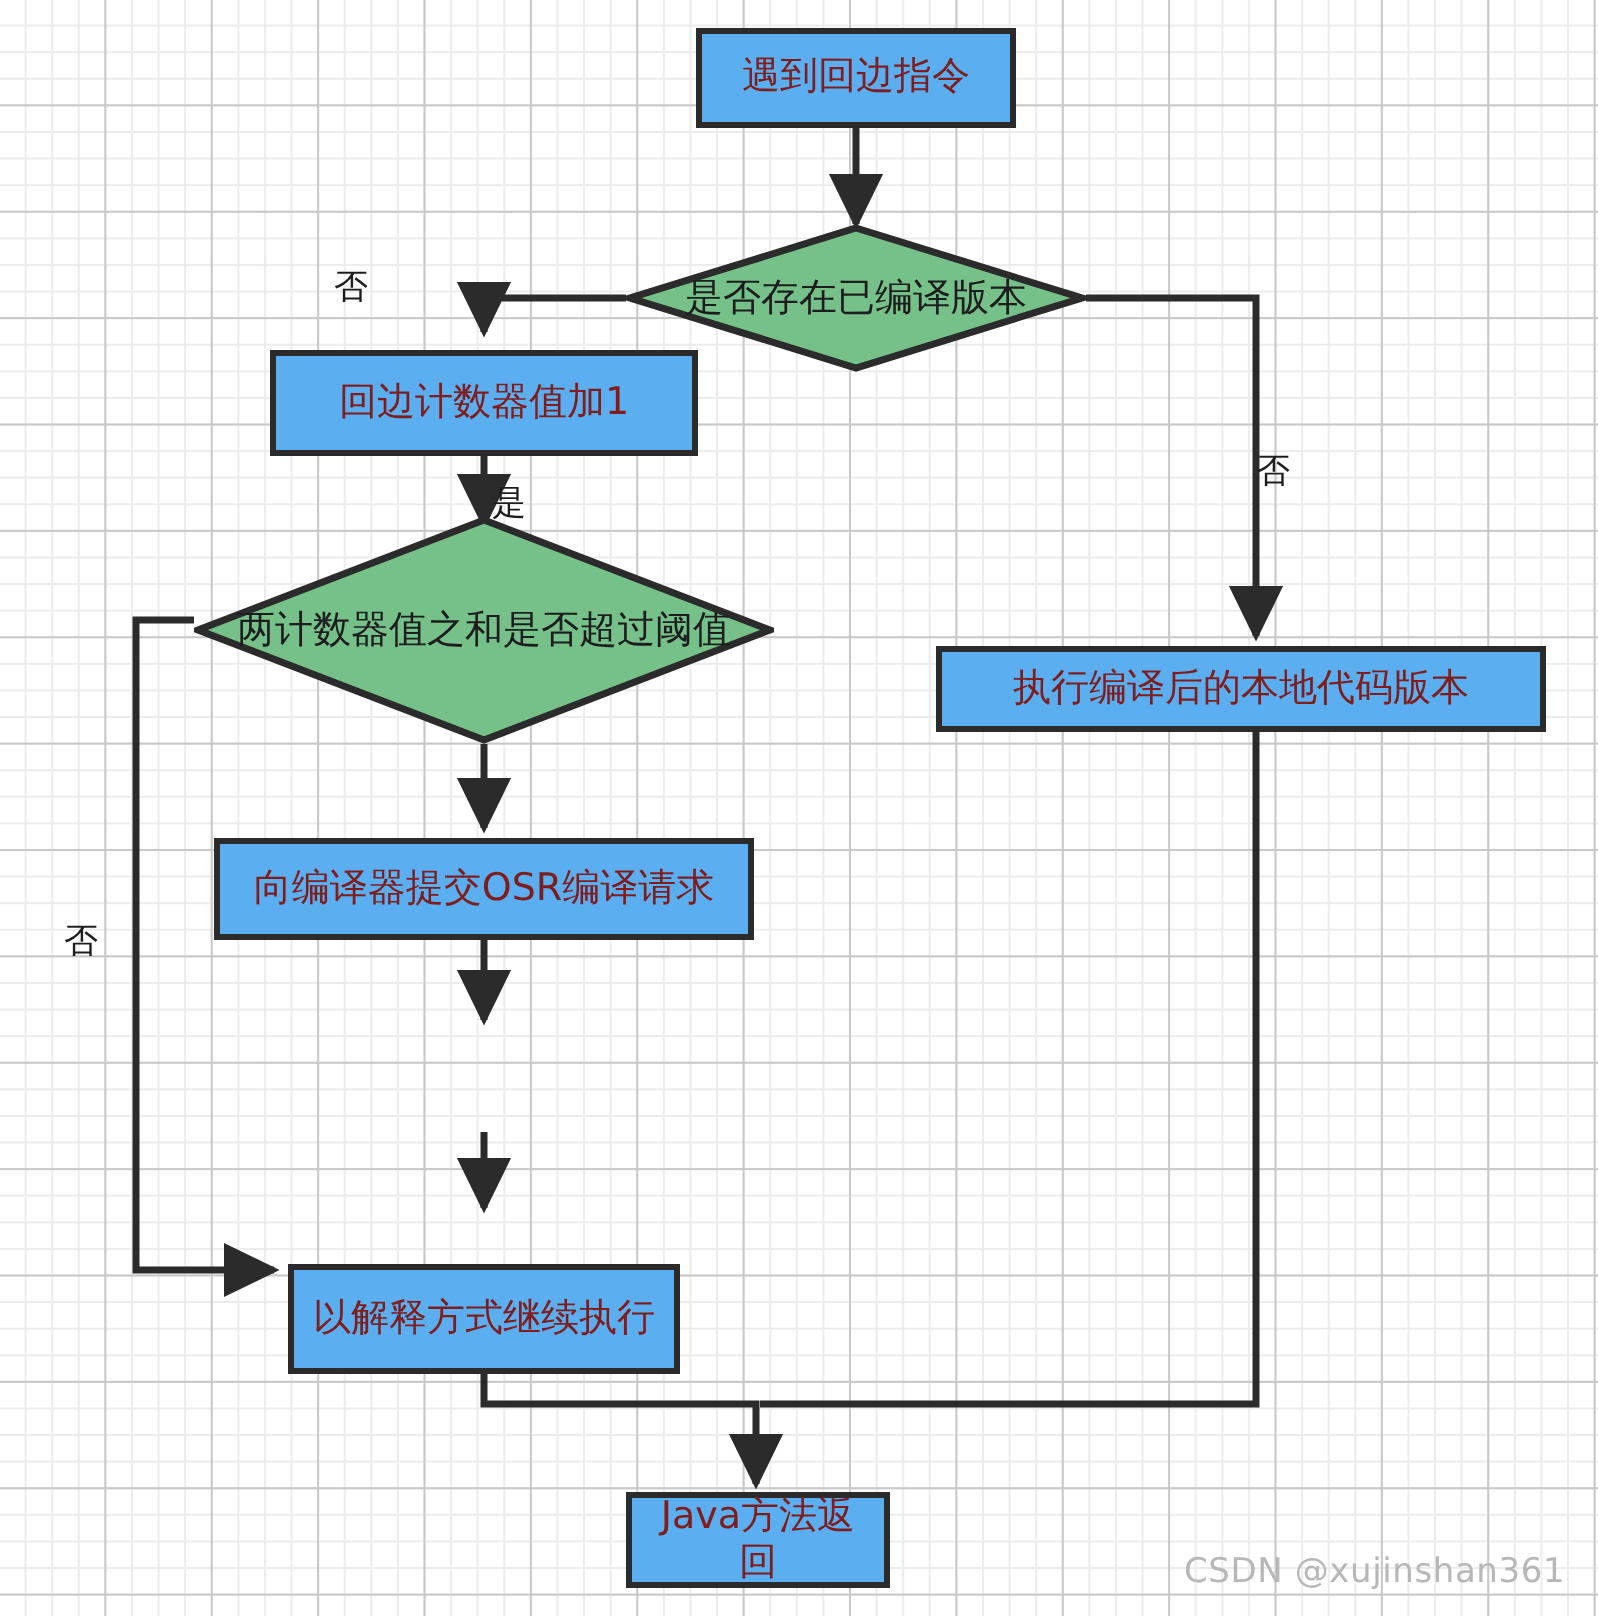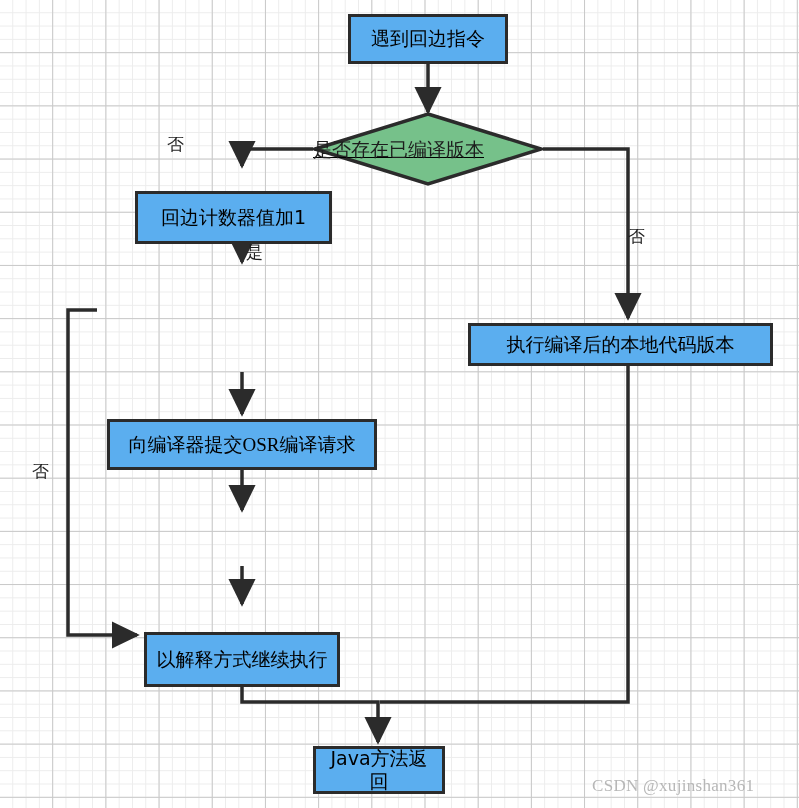--- a/index.html
+++ b/index.html
@@ -33,38 +33,38 @@
     height: 808px;
     pointer-events: none;
   }
   .node {
     position: absolute;
     box-sizing: border-box;
     display: flex;
     align-items: center;
     justify-content: center;
     text-align: center;
-    color: #000000;
+    color: #7f1d1d;
     font-size: 19px;
     line-height: 1.22;
   }
   .proc {
     background: #5BAEEF;
     border: 3px solid #2b2b2b;
   }
   .proc .label {
     padding: 0 6px;
     width: 100%;
     word-break: break-all;
   }
   .diamond-wrap {
     position: absolute;
     display: flex;
     align-items: center;
-    text-decoration: underline;
+    justify-content: center;
   }
   .diamond-wrap svg {
     position: absolute;
     left: 0; top: 0;
   }
   .diamond-wrap .label {
     position: relative;
     z-index: 2;
     font-size: 19px;
     color: #1d1d1d;
@@ -77,21 +77,20 @@
     color: #1d1d1d;
     line-height: 1;
     white-space: nowrap;
   }
   .watermark {
     position: absolute;
     font-size: 17px;
     color: #b7b7b7;
     white-space: nowrap;
     letter-spacing: 0.3px;
-    font-family: Liberation Serif, serif;
   }
 </style>
 </head>
 <body>
 
 <div id="canvas">
 
   <svg id="edges" viewBox="0 0 799 808" xmlns="http://www.w3.org/2000/svg">
     <defs>
       <marker id="arrow" markerWidth="9" markerHeight="9" refX="7.2" refY="4.5" orient="auto" markerUnits="strokeWidth">
@@ -124,26 +123,32 @@
     <span class="label">遇到回边指令</span>
   </div>
 
   <div class="diamond-wrap" style="left:313px; top:112px; width:230px; height:74px;">
     <svg width="230" height="74" viewBox="0 0 230 74" xmlns="http://www.w3.org/2000/svg">
       <polygon points="115,2 228,37 115,72 2,37" fill="#76C18A" stroke="#2b2b2b" stroke-width="3.5"></polygon>
     </svg>
     <span class="label">是否存在已编译版本</span>
   </div>
 
-  <div class="node proc" style="left:135px; top:191px; width:197px; height:53px;justify-content:flex-end;">
+  <div class="node proc" style="left:135px; top:175px; width:214px; height:53px;justify-content:flex-end;">
     <span class="label">回边计数器值加1</span>
   </div>
 
+  <div class="diamond-wrap" style="left:97px; top:258px; width:290px; height:114px;">
+    <svg width="290" height="114" viewBox="0 0 290 114" xmlns="http://www.w3.org/2000/svg">
+      <polygon points="145,2 288,57 145,112 2,57" fill="#76C18A" stroke="#2b2b2b" stroke-width="3.5"></polygon>
+    </svg>
+    <span class="label">两计数器值之和是否超过阈值</span>
+  </div>
 
-  <div class="node proc" style="left:107px; top:419px; width:270px; height:51px;font-family:Liberation Serif, serif;">
+  <div class="node proc" style="left:107px; top:419px; width:270px; height:51px;">
     <span class="label">向编译器提交OSR编译请求</span>
   </div>
 
 
   <div class="node proc" style="left:144px; top:632px; width:196px; height:55px;">
     <span class="label">以解释方式继续执行</span>
   </div>
 
   <div class="node proc" style="left:468px; top:323px; width:305px; height:43px;text-align:center;">
     <span class="label">执行编译后的本地代码版本</span>

